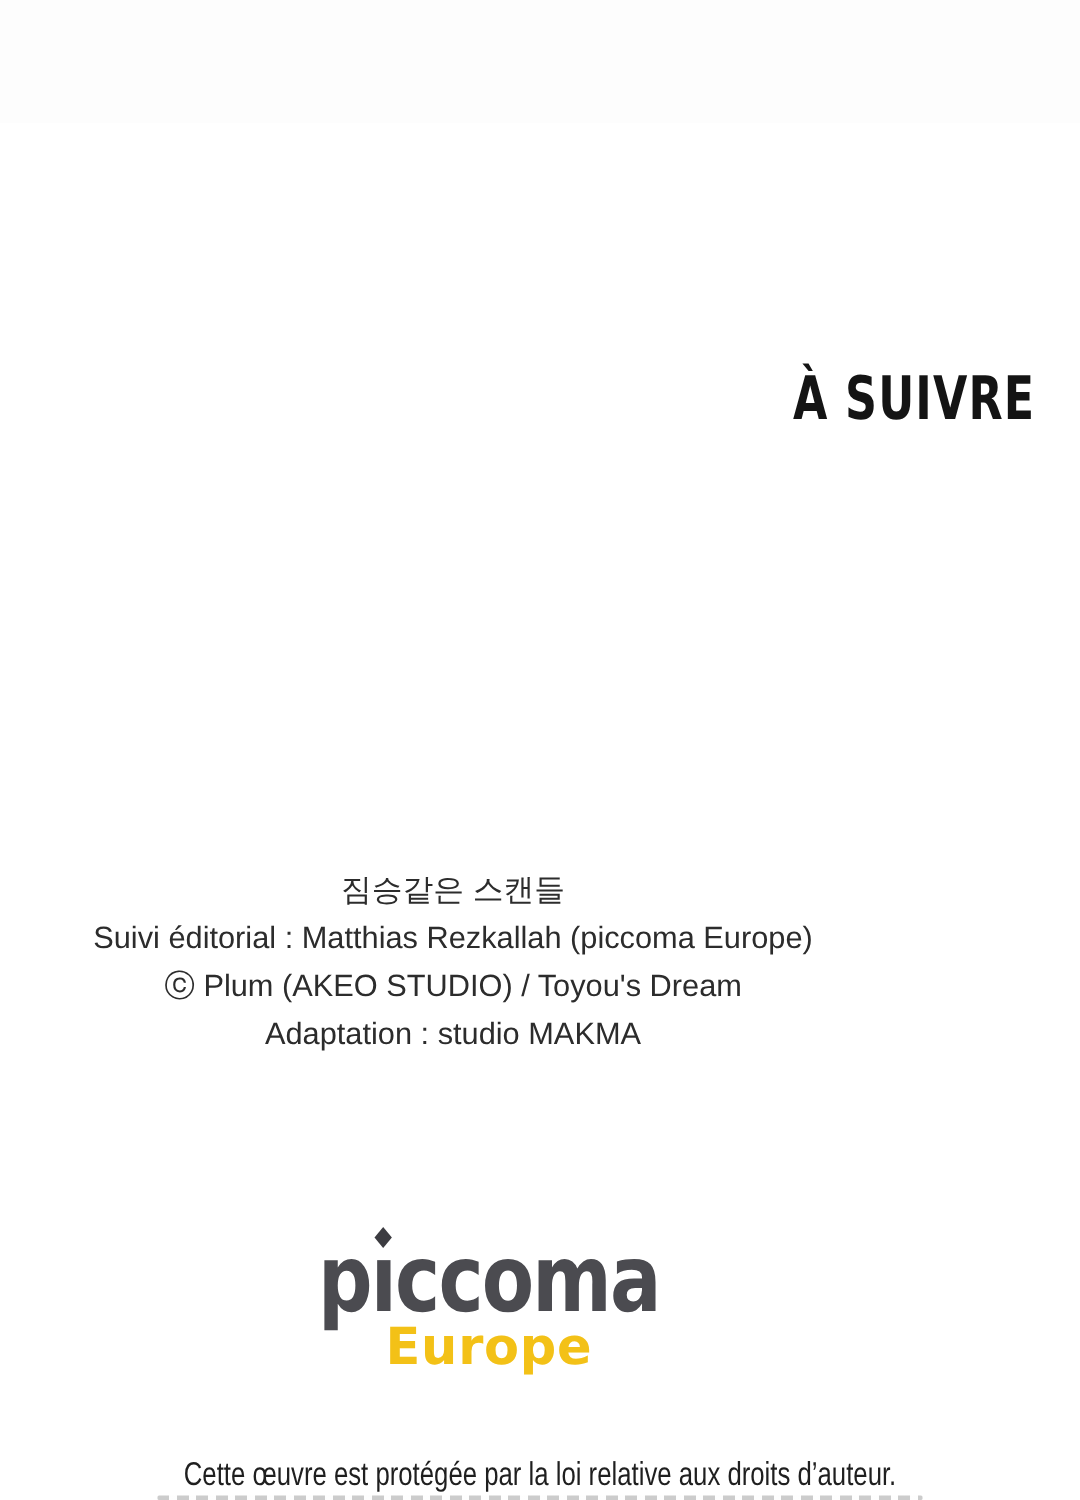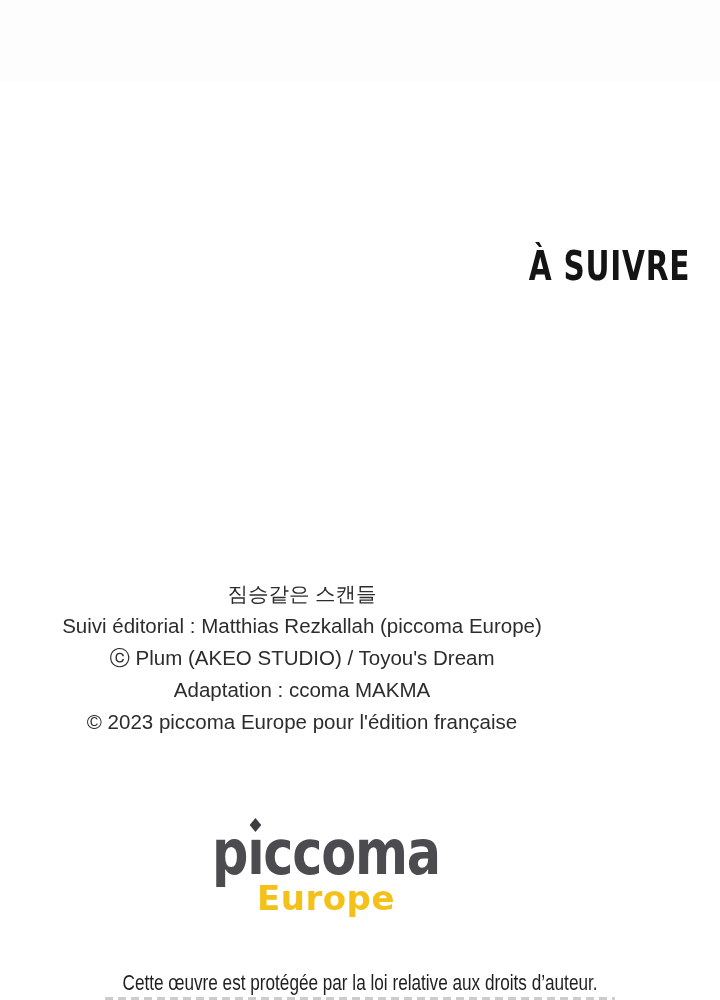--- a/index.html
+++ b/index.html
@@ -116,22 +116,21 @@
 <div>
 
   <div class="top-band"></div>
 
   <div class="a-suivre">À SUIVRE</div>
 
   <div class="credits">
     <div class="line">짐승같은 스캔들</div>
     <div class="line">Suivi éditorial : Matthias Rezkallah (piccoma Europe)</div>
     <div class="line">ⓒ Plum (AKEO STUDIO) / Toyou's Dream</div>
-    <div class="line">Adaptation : ccoma MAKMA</div>
-    <div class="line">© 2023 piccoma Europe pour l'édition française</div>
+    <div class="line">Adaptation : studio MAKMA</div>
   </div>
 
   <div class="logo">
     <div class="logo-word">
       <span>p</span><span class="i-slot"><span>ı</span><span class="diamond"></span></span><span>ccoma</span>
     </div>
     <div class="logo-europe">Europe</div>
   </div>
 
   <div class="legal">Cette œuvre est protégée par la loi relative aux droits d’auteur.</div>

